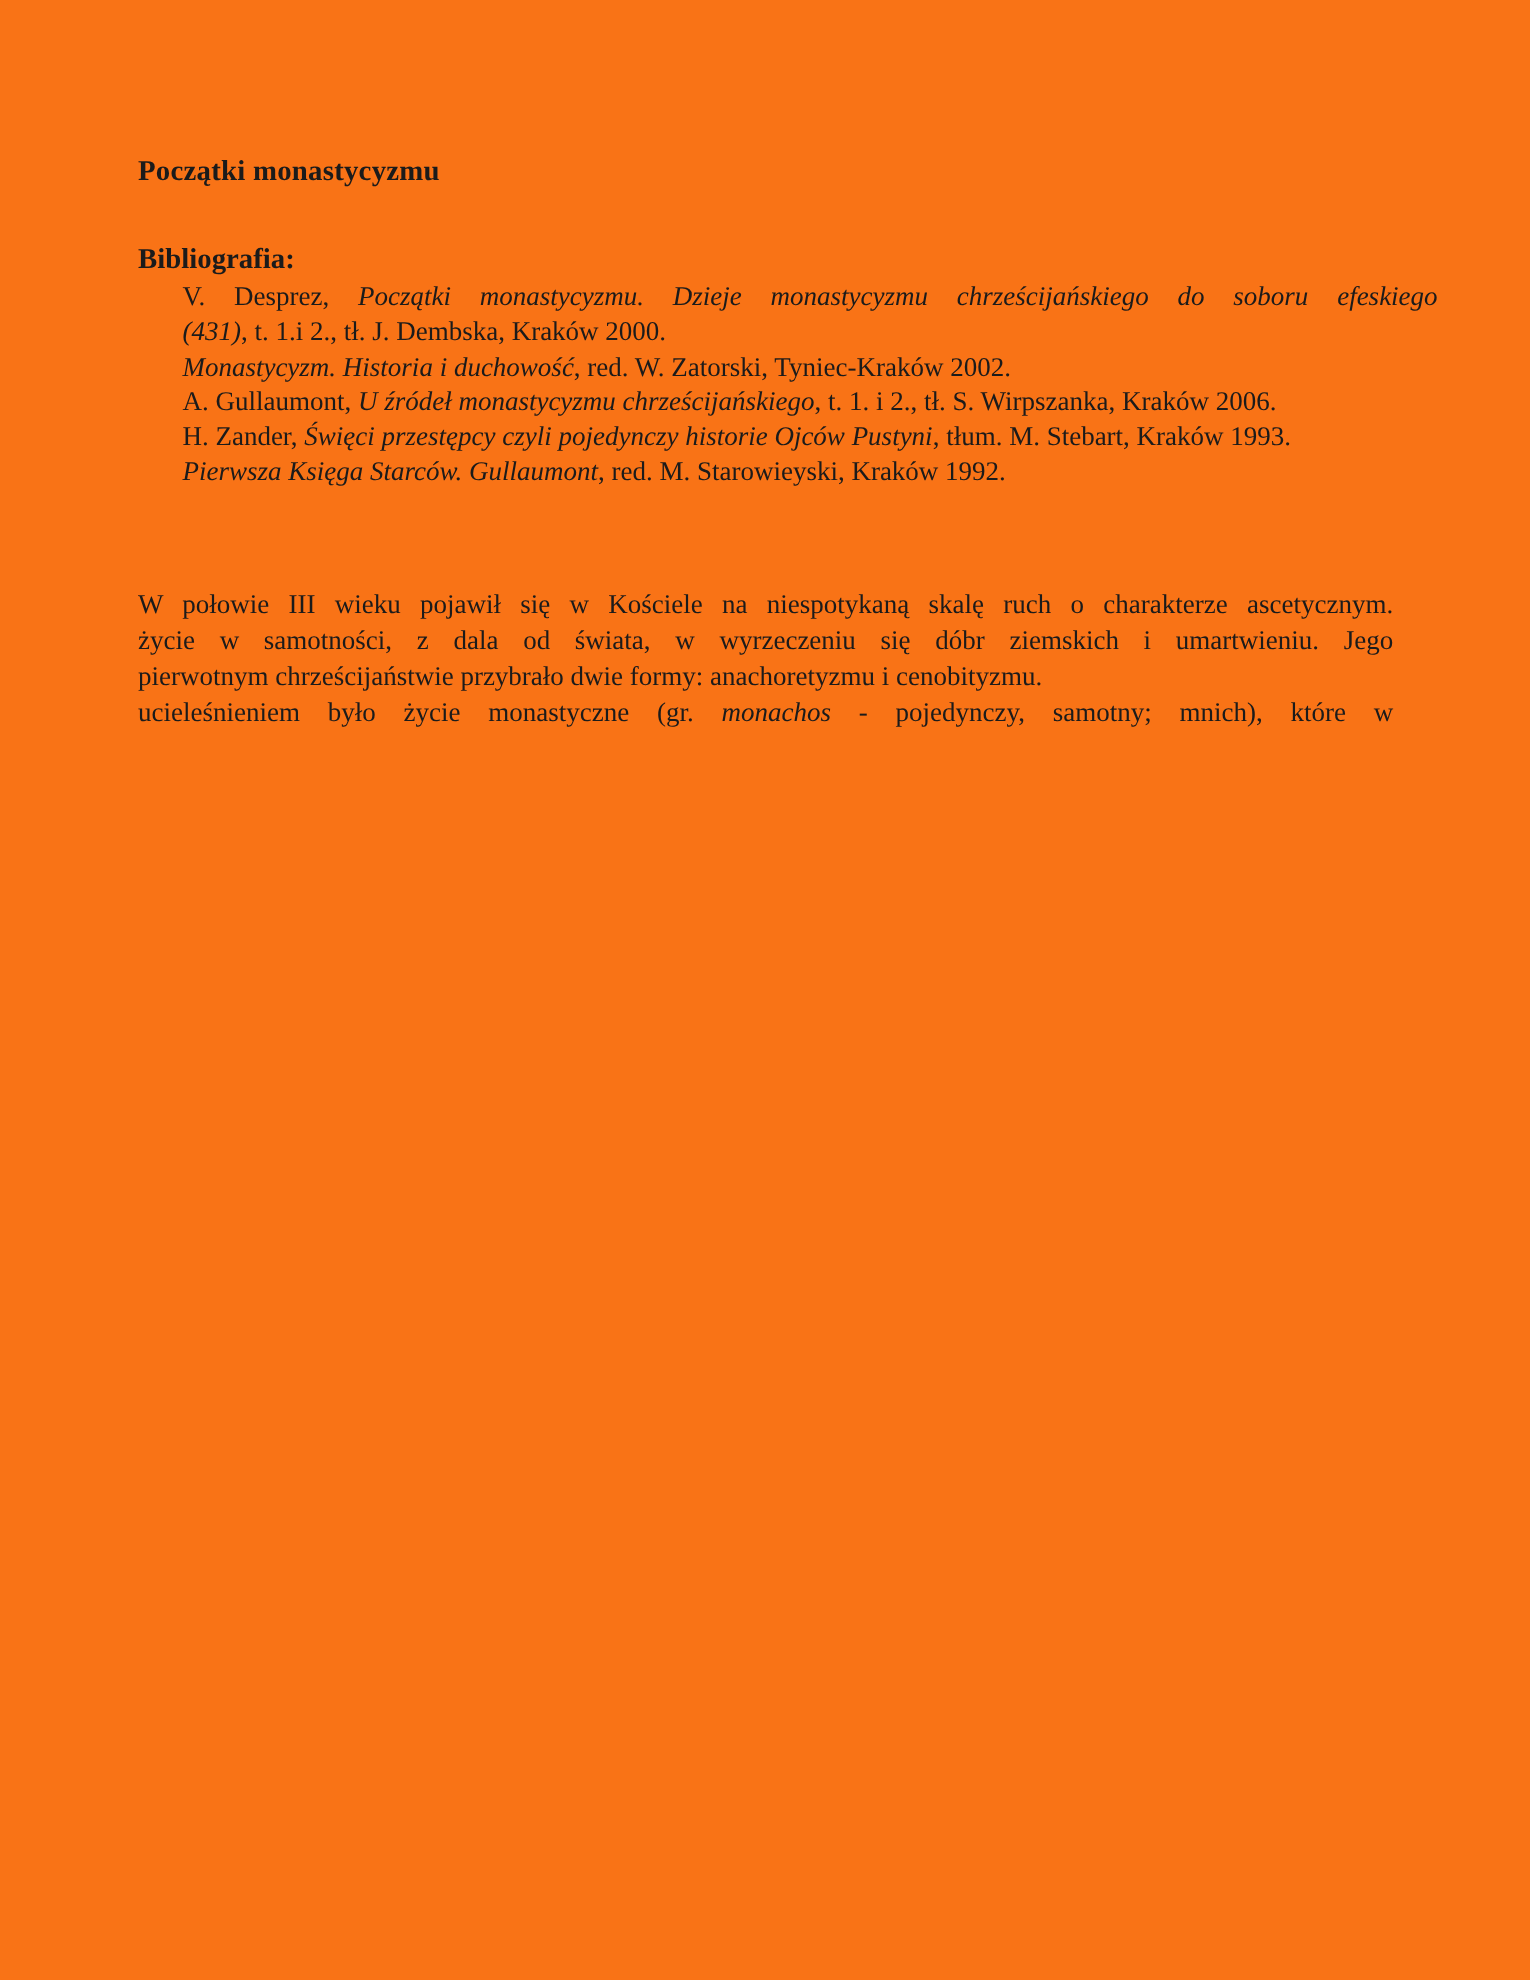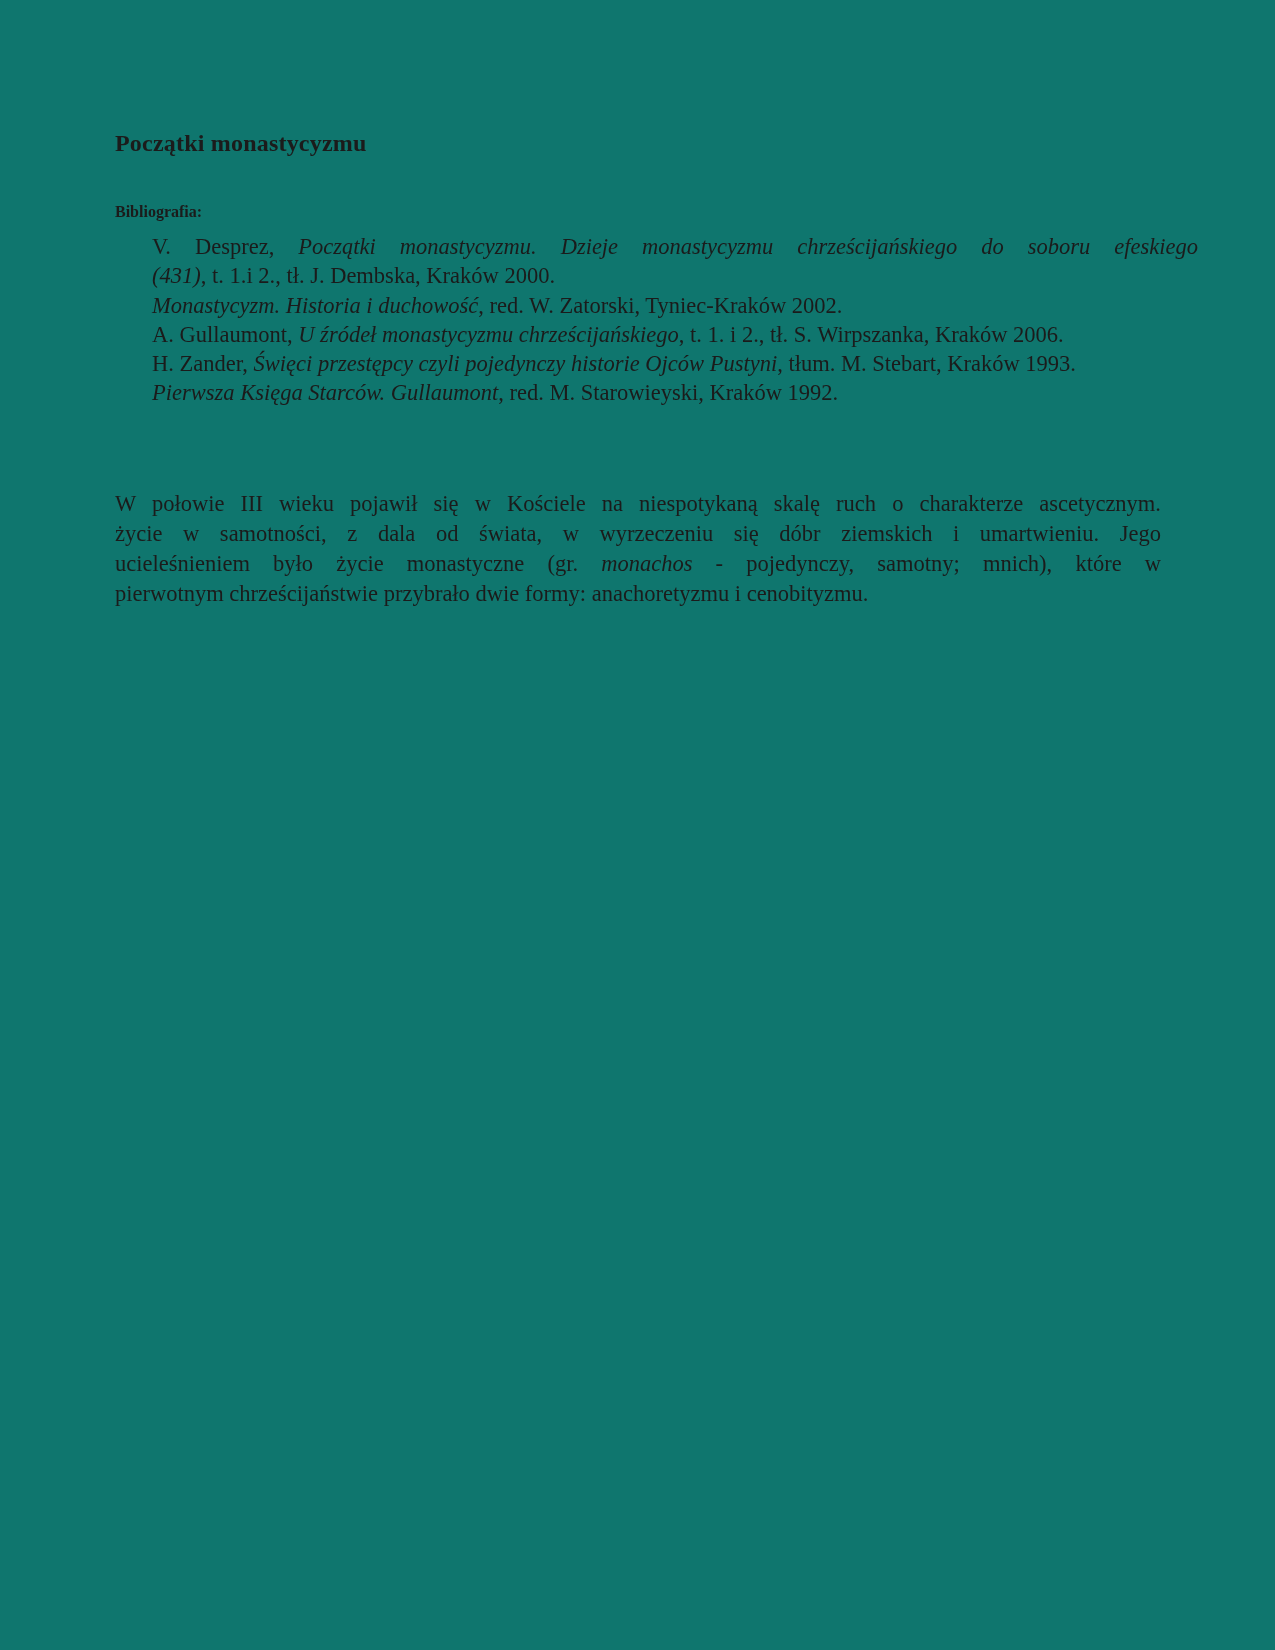--- a/index.html
+++ b/index.html
@@ -1,40 +1,40 @@
 <!DOCTYPE html>
 <html lang="pl"><head>
 <meta charset="utf-8">
 <style>
   html, body { margin: 0; padding: 0; background: #ffffff; }
   .page {
     position: relative;
     width: 1275px;
     height: 1650px;
-    background: #0f766e;
+    background: #f97316;
     overflow: hidden;
     font-family: "Liberation Serif", "DejaVu Serif", serif;
     color: #1b1b1b;
     -webkit-font-smoothing: antialiased;
   }
   .doc-title {
     position: absolute;
     left: 115px;
     top: 115px;
     font-size: 24px;
     font-weight: bold;
     line-height: 1;
     letter-spacing: 0.2px;
     white-space: nowrap;
   }
   .bib-heading {
     position: absolute;
     left: 115px;
     top: 204px;
-    font-size: 16px;
+    font-size: 24px;
     font-weight: bold;
     line-height: 1;
     white-space: nowrap;
   }
   .bib-lines {
     position: absolute;
     left: 115px;
     top: 232px;
     width: 1046px;
     font-size: 22.5px;
@@ -71,17 +71,17 @@
     <div class="line nw"><span class="i">(431)</span><span>, t. 1.i 2., tł. J. Dembska, Kraków 2000.</span></div>
     <div class="line nw"><span class="i">Monastycyzm. Historia i duchowość</span><span>, red. W. Zatorski, Tyniec-Kraków 2002.</span></div>
     <div class="line nw"><span>A. Gullaumont, </span><span class="i">U źródeł monastycyzmu chrześcijańskiego</span><span>, t. 1. i 2., tł. S. Wirpszanka, Kraków 2006.</span></div>
     <div class="line nw"><span>H. Zander, </span><span class="i">Święci przestępcy czyli pojedynczy historie Ojców Pustyni</span><span>, tłum. M. Stebart, Kraków 1993.</span></div>
     <div class="line nw"><span class="i">Pierwsza Księga Starców. Gullaumont</span><span>, red. M. Starowieyski, Kraków 1992.</span></div>
   </div>
 
   <div class="para-lines">
     <div class="line just"><span>W połowie III wieku pojawił się w Kościele na niespotykaną skalę ruch o charakterze ascetycznym.</span></div>
     <div class="line just"><span>życie w samotności, z dala od świata, w wyrzeczeniu się dóbr ziemskich i umartwieniu. Jego</span></div>
+    <div class="line nw"><span>pierwotnym chrześcijaństwie przybrało dwie formy: anachoretyzmu i cenobityzmu.</span></div>
     <div class="line just"><span>ucieleśnieniem było życie monastyczne (gr. </span><span class="i">monachos</span><span> - pojedynczy, samotny; mnich), które w</span></div>
-    <div class="line nw"><span>pierwotnym chrześcijaństwie przybrało dwie formy: anachoretyzmu i cenobityzmu.</span></div>
   </div>
 
 </div>
 
 </body></html>

